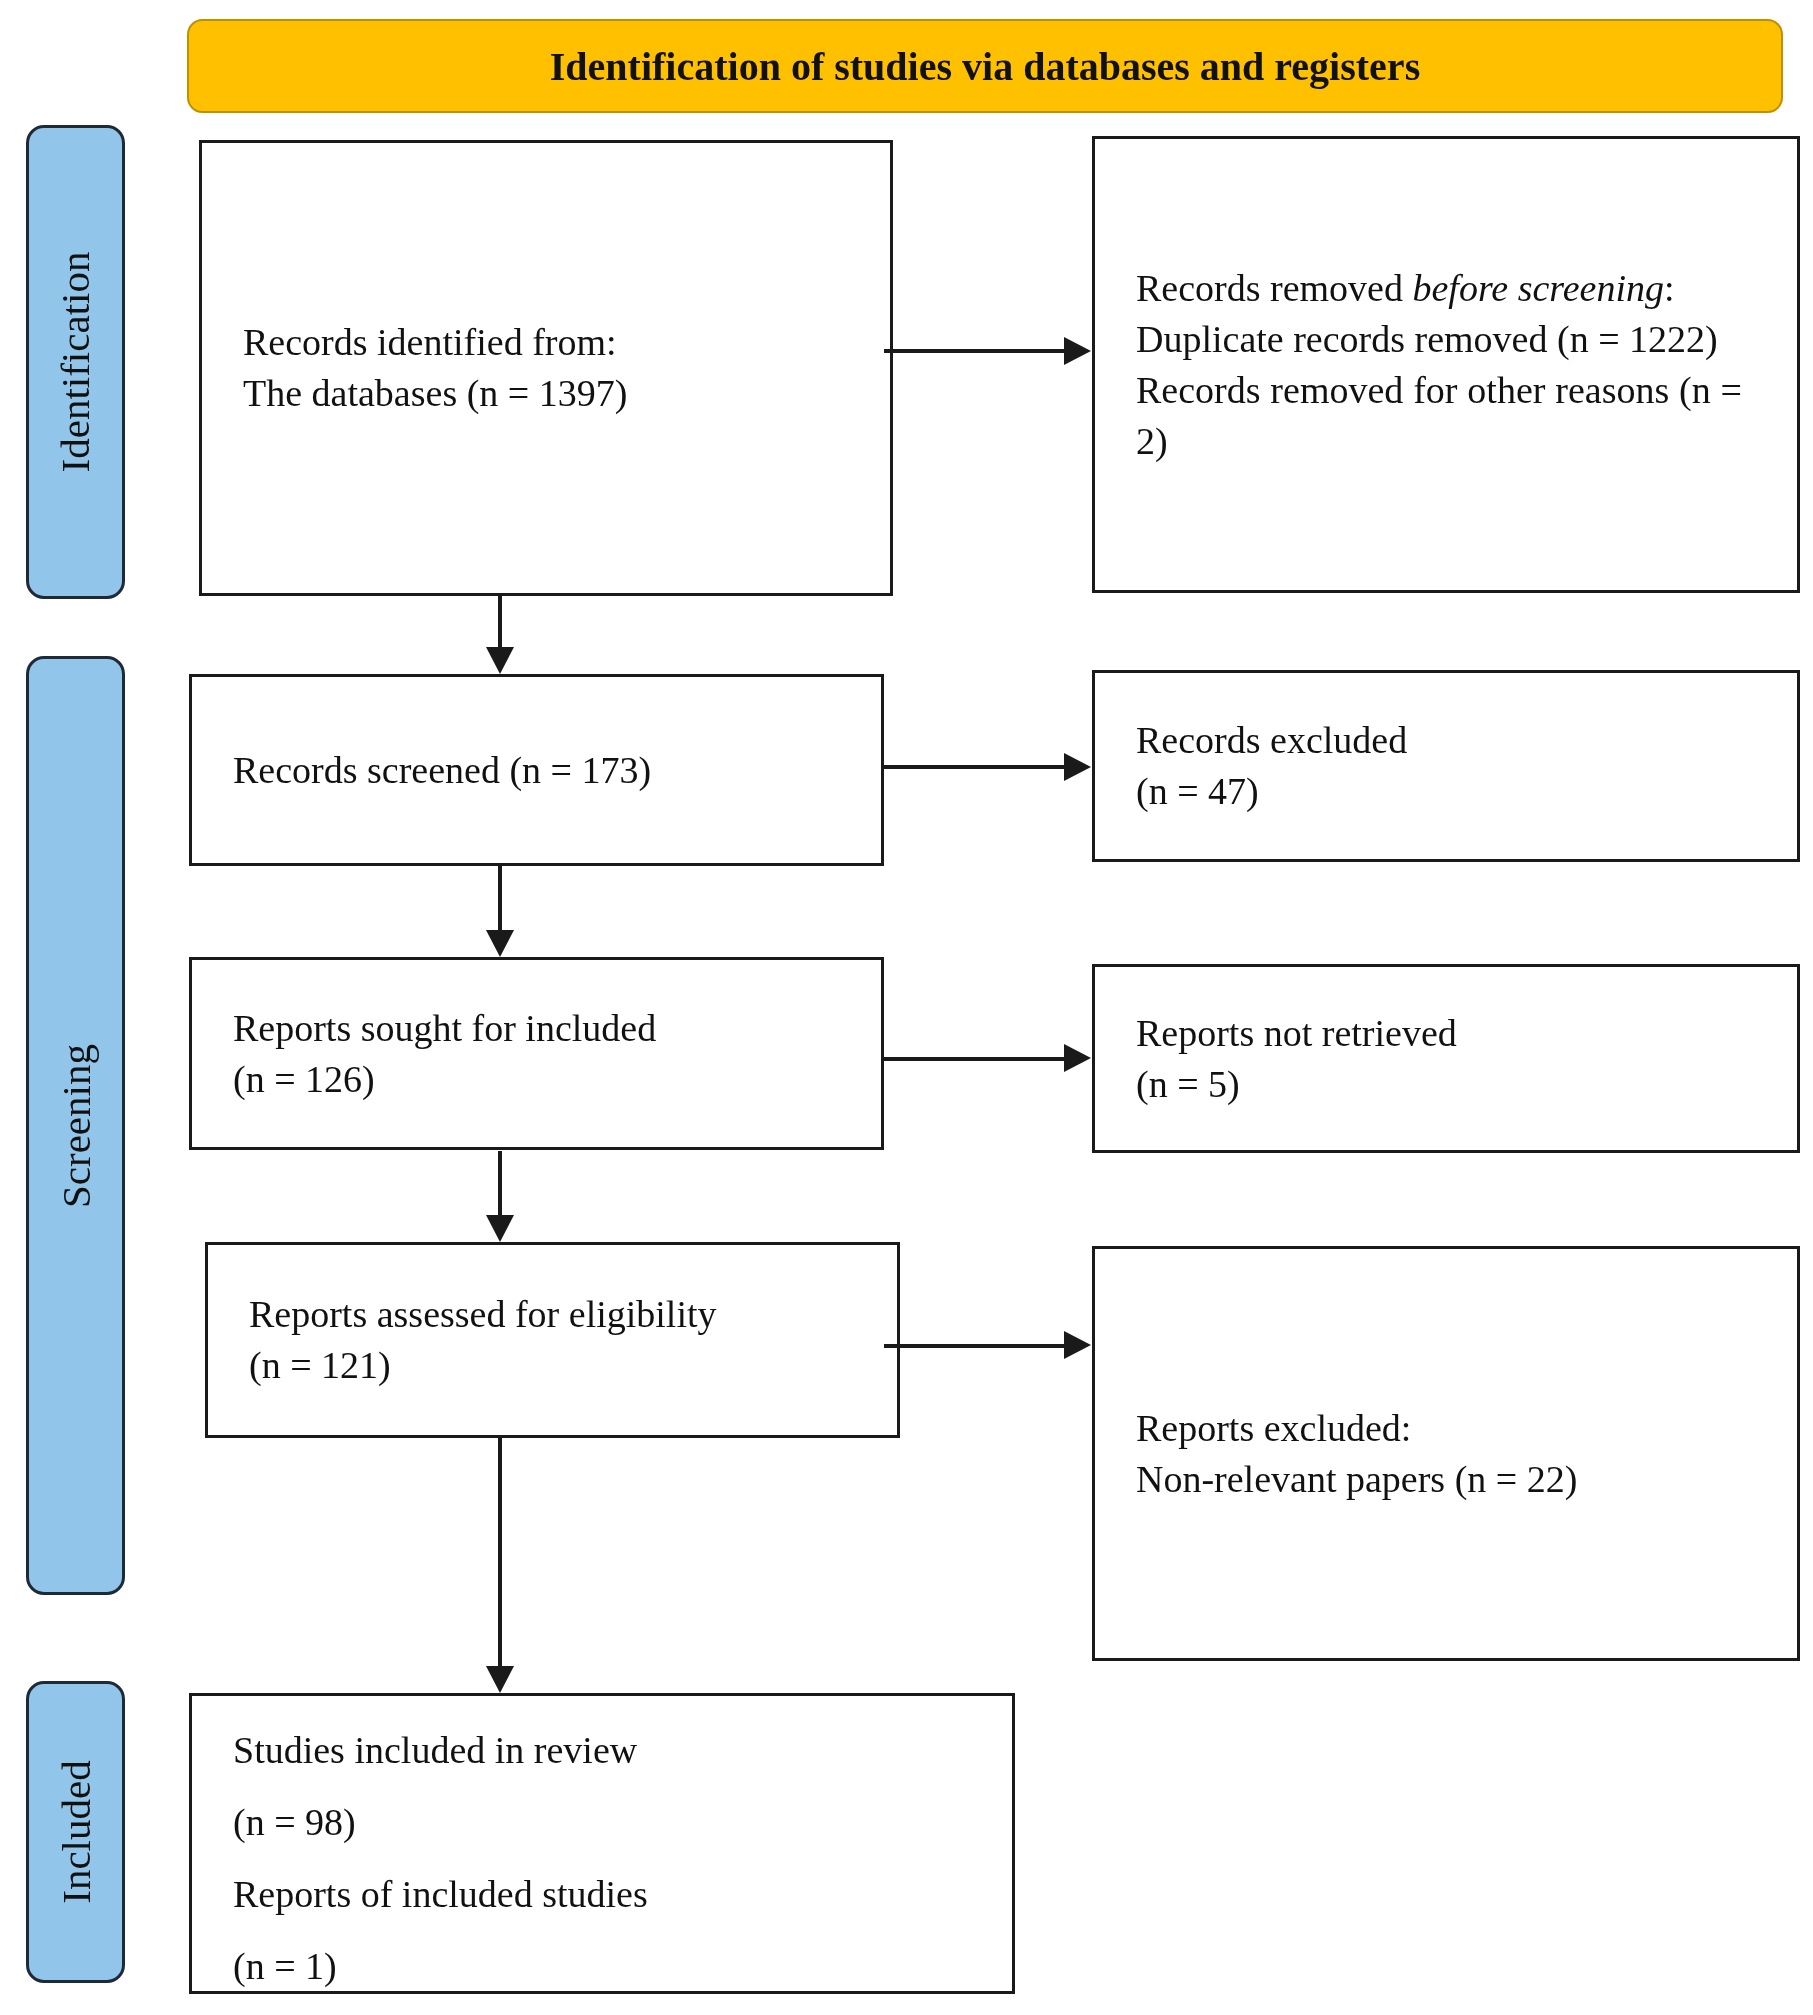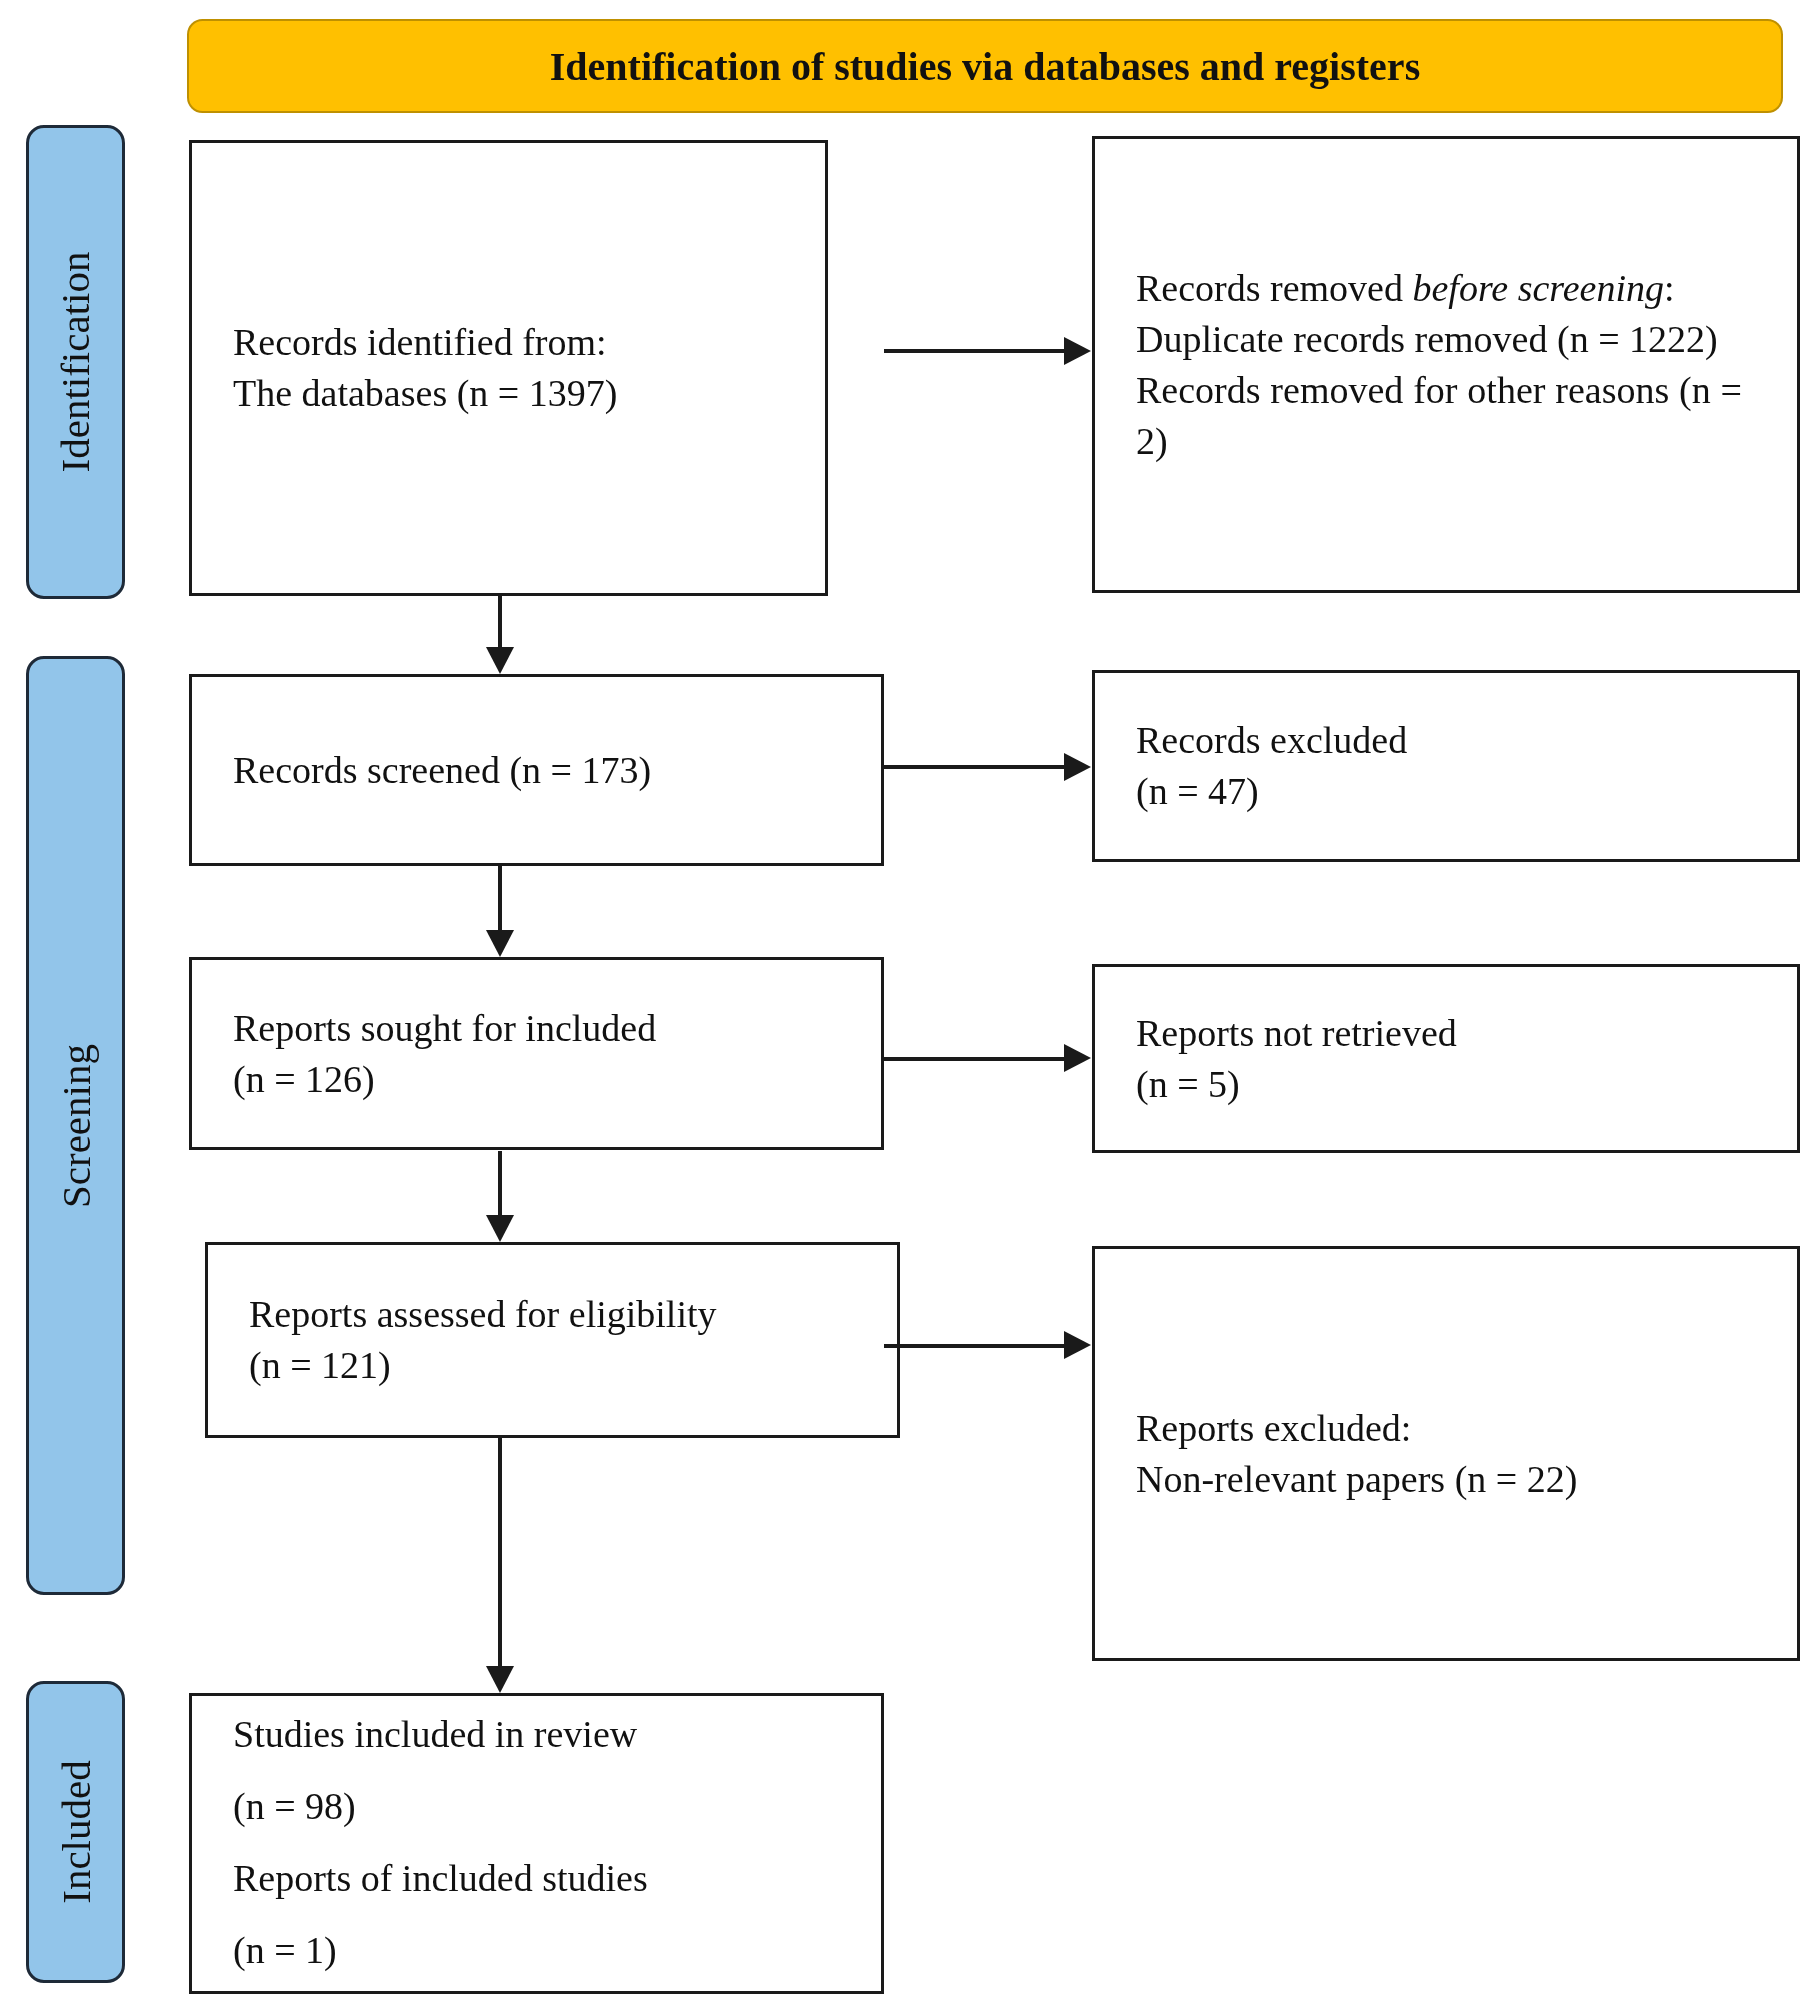--- a/index.html
+++ b/index.html
@@ -67,29 +67,29 @@
     box-sizing: border-box;
     display: flex;
     flex-direction: column;
     justify-content: center;
     font-size: 38px;
     line-height: 51px;
     padding: 6.4px 26px 6.4px 41px;
   }
   .box .line { text-align: left; }
 
-  .box-identified { left: 189px;  top: 140px;  width: 639px; height: 456px; }
+  .box-identified { left: 199px;  top: 140px;  width: 694px; height: 456px; }
   .box-screened   { left: 189px;  top: 674px; width: 695px; height: 192px; }
   .box-sought     { left: 189px;  top: 957px; width: 695px; height: 193px; }
   .box-assessed   { left: 205px;  top: 1242px; width: 695px; height: 196px; }
   .box-included   {
-    left: 189px;  top: 1693px; width: 695px; height: 301px;
+    left: 189px;  top: 1693px; width: 826px; height: 301px;
     justify-content: flex-start;
     line-height: 72px;
-    padding-top: 2px;
+    padding-top: 18px;
   }
 
   .box-removed {
     left: 1092px; top: 136px;  width: 708px; height: 457px;
     padding-right: 55px;
   }
   .box-removed .line { text-align: justify; }
   .box-records-excluded { left: 1092px; top: 670px; width: 708px; height: 192px; }
   .box-not-retrieved    { left: 1092px; top: 964px; width: 708px; height: 189px; }
   .box-reports-excluded { left: 1092px; top: 1246px; width: 708px; height: 415px; }

